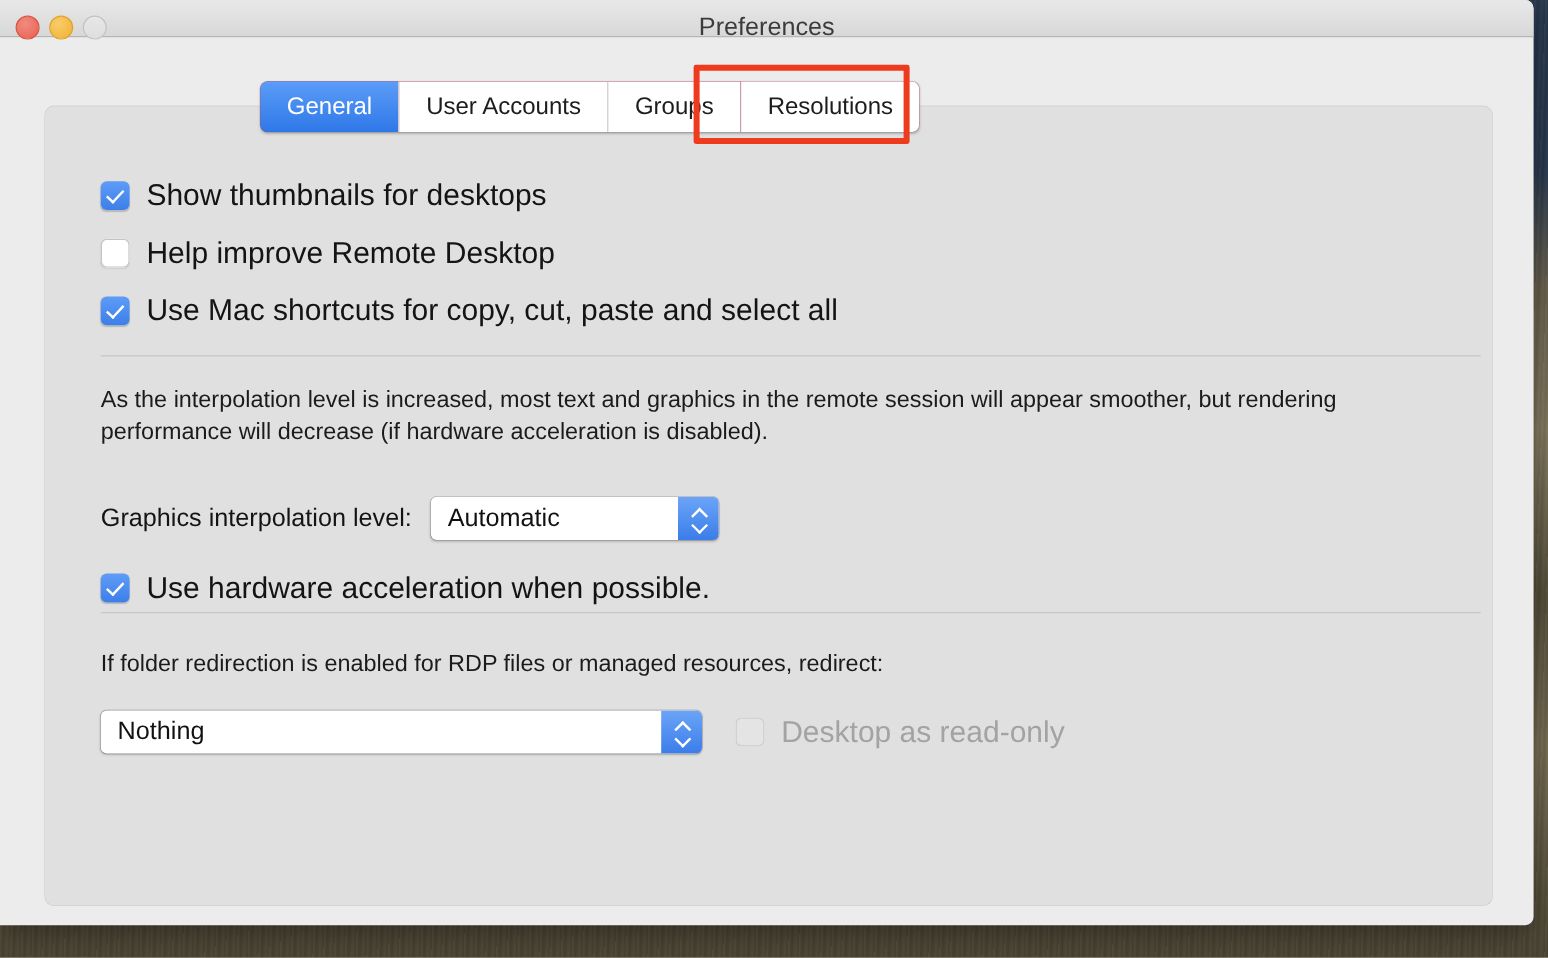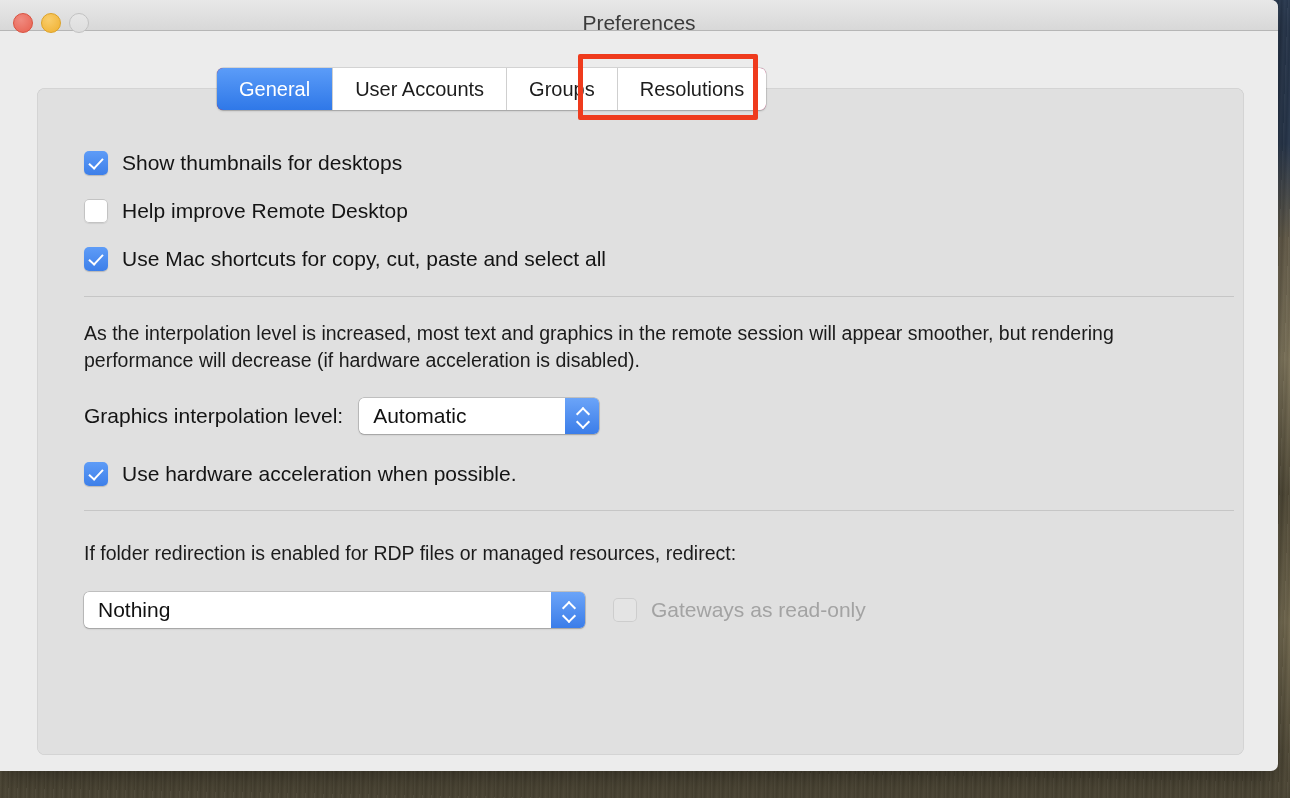--- a/index.html
+++ b/index.html
@@ -183,21 +183,21 @@
   }
   .cb.off {
     background: #ffffff;
     box-shadow: inset 0 0 0 1px #c3c3c3, 0 1px 1px rgba(0,0,0,0.08);
   }
   .cb.disabled {
     background: #e4e4e4;
     box-shadow: inset 0 0 0 1px #cdcdcd;
   }
   .check-label {
-    font-size: 21px;
+    font-size: 25px;
     color: #141414;
     white-space: nowrap;
   }
   .check-label.dim { color: #a3a3a3; }
 
   
   .sep {
     height: 1px;
     background: #c6c6c6;
   }
@@ -312,21 +312,21 @@
         <div class="check-label">Use Mac shortcuts for copy, cut, paste and select all</div>
       </div>
 
     </div>
 
     <div class="sep" style="position:absolute; left:47px; right:10px; top:208px;"></div>
 
     <div class="panel-inner" style="top:232px;">
       <div class="para">As the interpolation level is increased, most text and graphics in the remote session will appear smoother, but rendering performance will decrease (if hardware acceleration is disabled).</div>
 
-      <div class="row-inline" style="margin-top:24px;">
+      <div class="row-inline" style="margin-top:40px;">
         <div class="field-label">Graphics interpolation level:</div>
         <div class="popup" style="width:240px;">
           <div class="value">Automatic</div>
           <div class="stepper">
             <div class="chev up"></div>
             <div class="chev down"></div>
           </div>
         </div>
       </div>
 
@@ -345,19 +345,19 @@
         <div class="popup" style="width:501px;">
           <div class="value">Nothing</div>
           <div class="stepper">
             <div class="chev up"></div>
             <div class="chev down"></div>
           </div>
         </div>
 
         <div class="check-row">
           <div class="cb disabled"></div>
-          <div class="check-label dim">Gateways as read-only</div>
+          <div class="check-label dim">Desktop as read-only</div>
         </div>
       </div>
     </div>
 
   </div>
 </div>
 
 </body></html>

